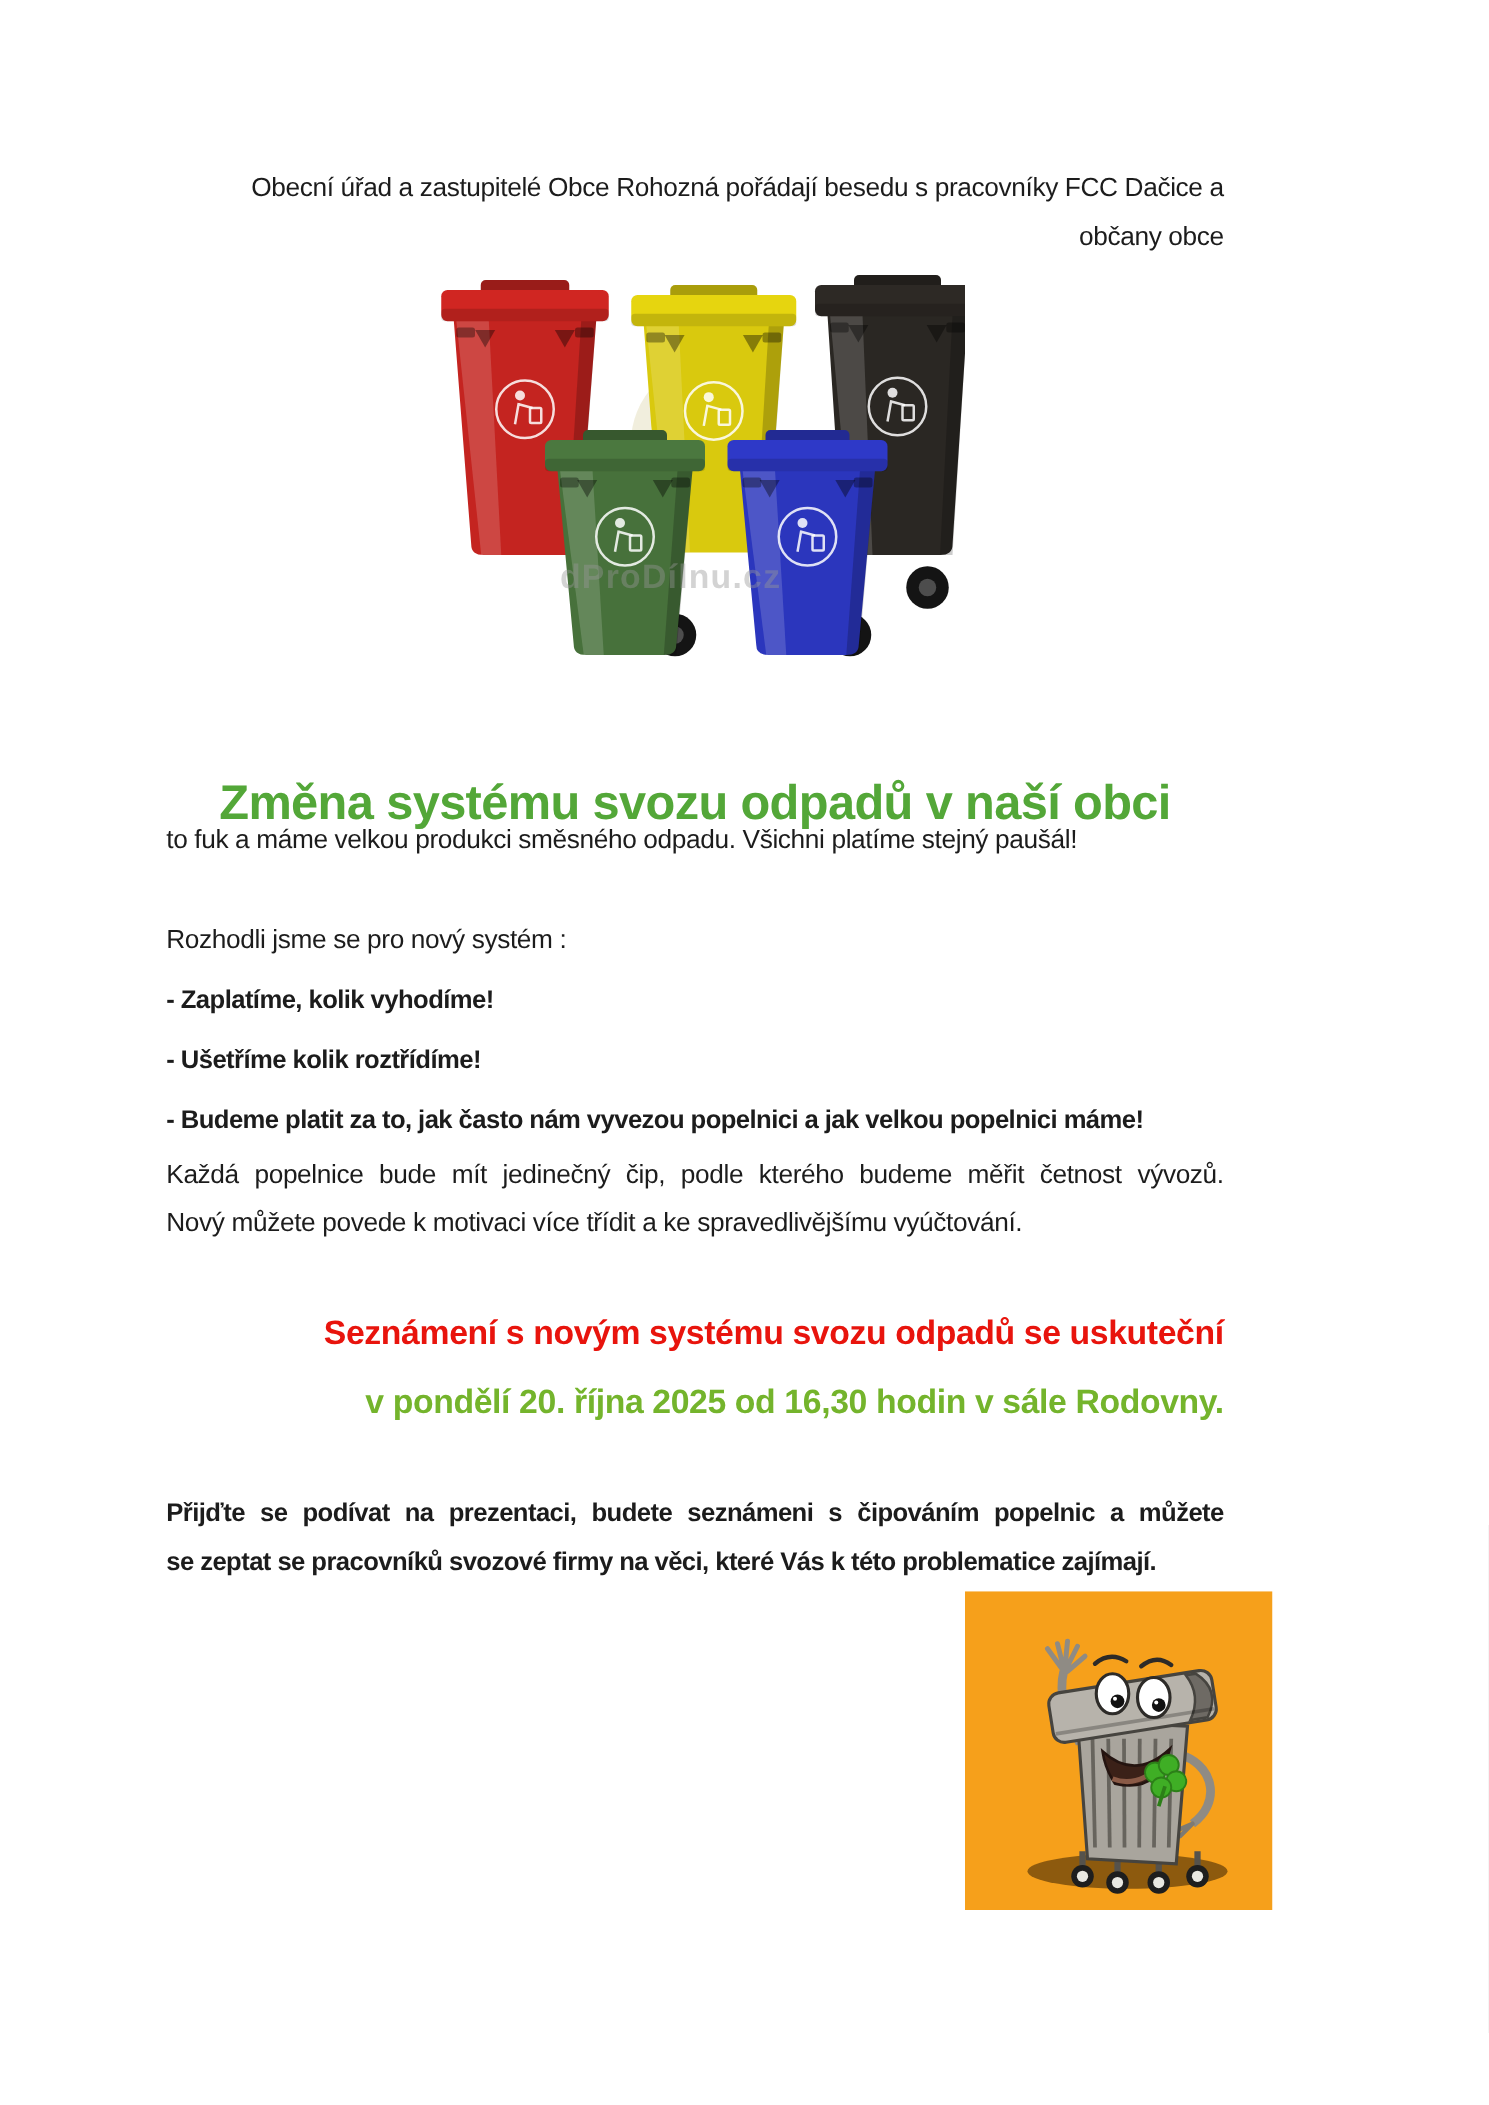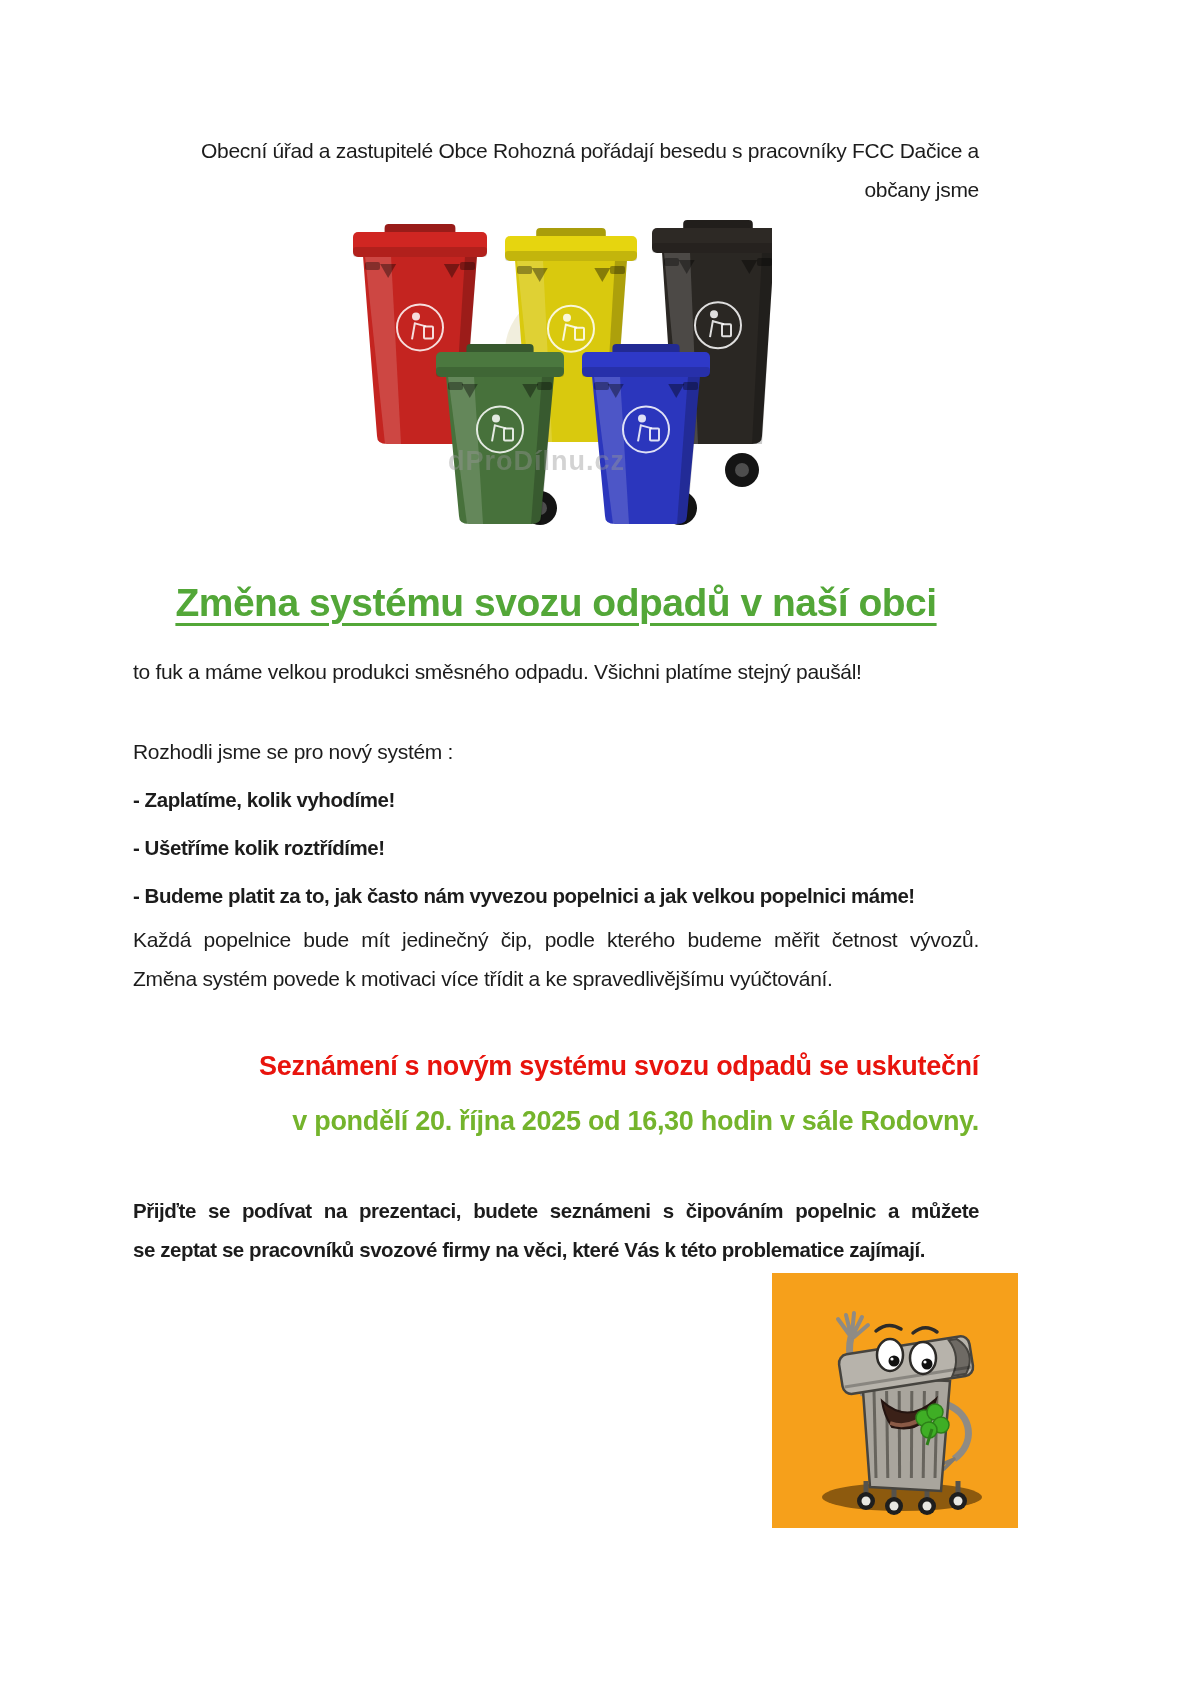--- a/index.html
+++ b/index.html
@@ -11,42 +11,42 @@
   }
   .abs{position:absolute;}
   .colblock{left:133px; width:846px;}
   .txt{font-size:21px; line-height:39px; color:var(--ink); letter-spacing:-0.3px;}
   .bold{font-weight:bold;}
   .smallbold{font-size:20.5px; letter-spacing:-0.45px;}
   .tline{white-space:nowrap;}
   .just .fill{text-align:justify; text-align-last:justify; white-space:normal;}
   .heading{
     font-size:39px; font-weight:bold; letter-spacing:-0.5px; line-height:52px;
-    text-align:center; text-decoration:underline;
-    text-decoration-thickness:3px; text-underline-offset:7px;
+    text-align:center; 
+    text-decoration-thickness:3px; text-underline-offset:7px;margin-top:40px;
   }
   .announce{font-size:27px; font-weight:bold; letter-spacing:-0.3px; line-height:40px; text-align:right;}
   .bins-wrap{left:328px; top:208px; width:444px; height:340px;}
   .bins-wrap svg{display:block;}
   .watermark{
     position:absolute; left:120px; top:238px;
     font-size:27px; font-weight:bold; letter-spacing:1px;
     color:rgba(150,150,150,0.42);
   }
   .mascot-wrap{left:772px; top:1273px; width:246px; height:255px;}
   .mascot-wrap svg{display:block;}
 </style>
 </head>
 <body>
 
 <div class="page" style="--ink: #1c1c1c;">
 
   <div class="abs colblock txt" style="top:131px;text-align:right;">
       <div class="tline fill">Obecní úřad a zastupitelé Obce Rohozná pořádají besedu s pracovníky FCC Dačice a</div>
-      <div class="tline">občany jsme</div>
+      <div class="tline">občany obce</div>
     </div>
 
   <div class="abs bins-wrap">
     <svg id="bins-svg" width="444" height="340" viewBox="0 0 444 340">
         <g opacity="0.28">
           <path d="M 300 140 A 58 58 0 1 1 245 88" fill="none" stroke="#cfc487" stroke-width="15"></path>
           <path d="M 238 70 L 268 92 L 234 106 Z" fill="#cfc487"></path>
         </g>
         <g>
           <path d="M 35 48 L 149 48 L 135 228 Q 135 236 125 236 L 59 236 Q 49 236 49 228 Z" fill="#c42420"></path>
@@ -155,21 +155,21 @@
     </div>
 
   <div class="abs colblock txt" style="top:732px;">Rozhodli jsme se pro nový systém :</div>
 
   <div class="abs colblock txt bold smallbold tline" style="top:780px;">-  Zaplatíme, kolik vyhodíme!</div>
   <div class="abs colblock txt bold smallbold tline" style="top:828px;">-  Ušetříme kolik roztřídíme!</div>
   <div class="abs colblock txt bold smallbold tline" style="top:876px;">- Budeme platit za to, jak často nám vyvezou popelnici a jak velkou popelnici máme!</div>
 
   <div class="abs colblock txt just" style="top:920px;">
       <div class="tline fill">Každá popelnice bude mít jedinečný čip, podle kterého budeme měřit četnost vývozů.</div>
-      <div class="tline">Změna systém povede k motivaci více třídit a ke spravedlivějšímu vyúčtování.</div>
+      <div class="tline">Nový můžete povede k motivaci více třídit a ke spravedlivějšímu vyúčtování.</div>
     </div>
 
   <div class="abs colblock announce" style="top: 1046px; color: rgb(232, 20, 13);" id="announce-red">Seznámení s novým systému svozu odpadů se uskuteční</div>
   <div class="abs colblock announce" style="top: 1101px; color: rgb(116, 180, 44);" id="announce-green">v pondělí 20. října 2025 od 16,30 hodin v sále Rodovny.</div>
 
   <div class="abs colblock txt bold smallbold just" style="top:1191px;">
       <div class="tline fill">Přijďte se podívat na prezentaci, budete seznámeni s čipováním popelnic a můžete</div>
       <div class="tline">se zeptat se pracovníků svozové firmy na věci, které Vás k této problematice zajímají.</div>
     </div>
 

